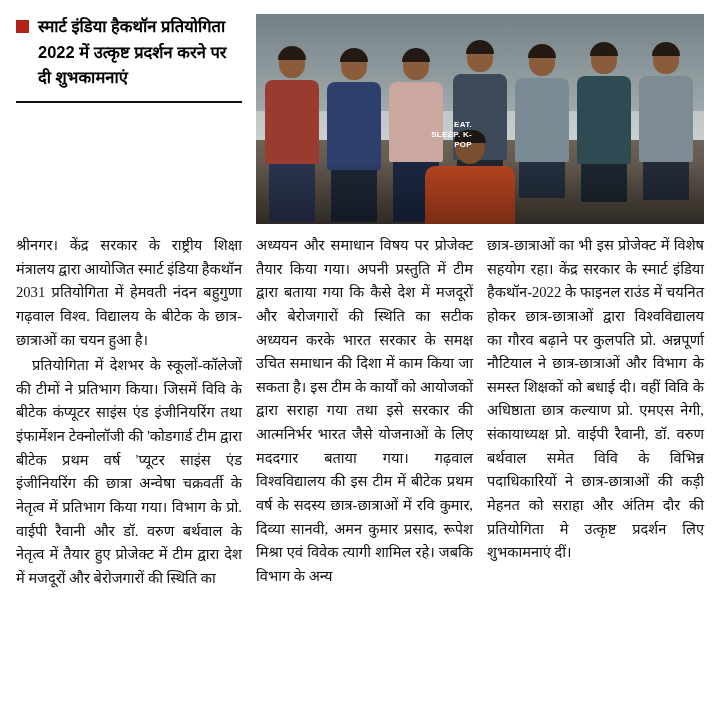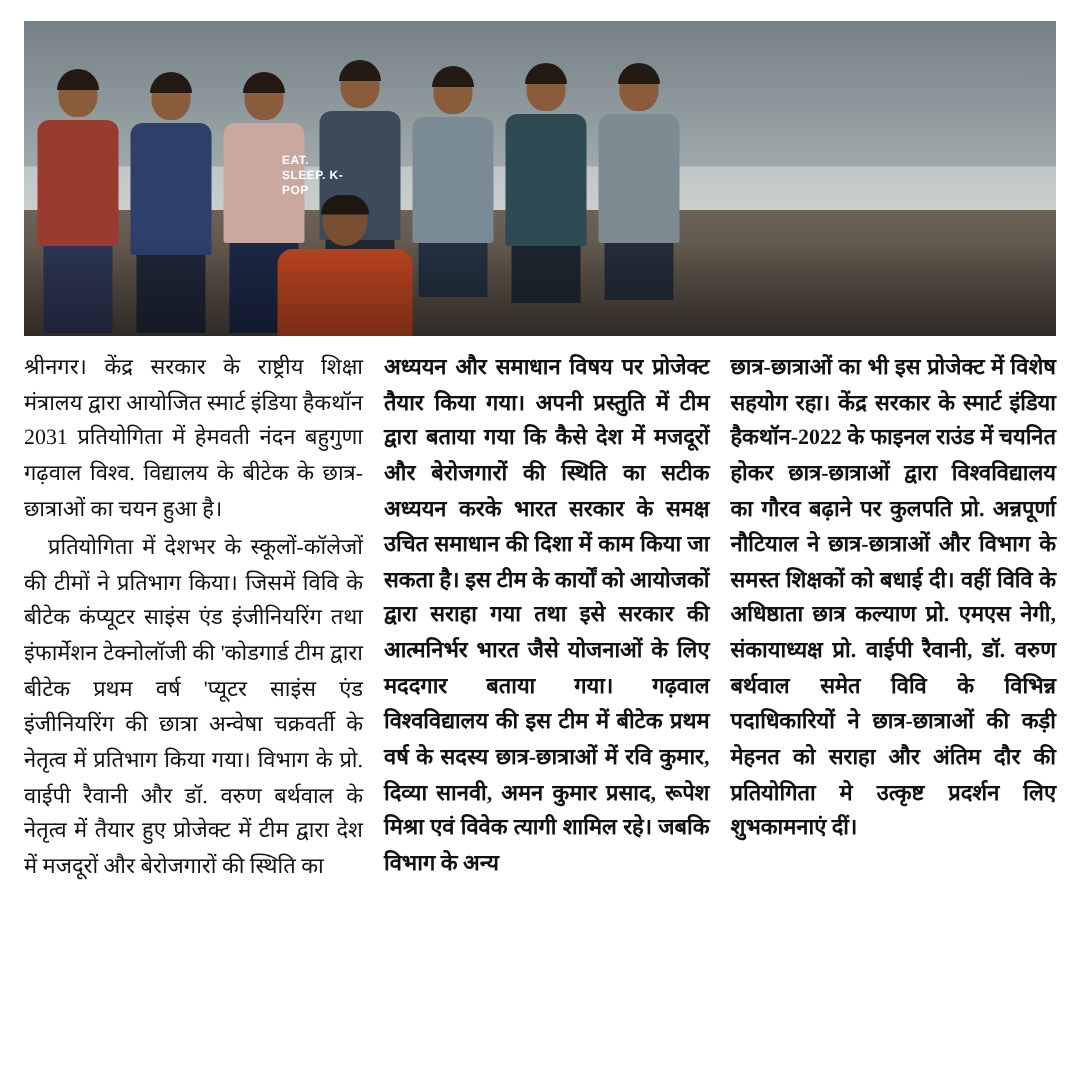--- a/index.html
+++ b/index.html
@@ -139,62 +139,68 @@
     width: 32px; height: 13px; border-radius: 16px 16px 0 0; background: #1d1611;
   }
   .seated .body {
     width: 90px; height: 58px; background: #b9441f; border-radius: 10px 10px 0 0; margin: 0 auto;
   }
   .ph-shadow {
     position: absolute; left: 0; right: 0; bottom: 0; height: 30%;
     background: linear-gradient(rgba(0,0,0,0), rgba(0,0,0,.35));
   }
   .tee-text {
-    position: absolute; left: 172px; bottom: 92px;
-    width: 44px; text-align: left;
+    position: absolute; left: 172px; bottom: 74px;
+    width: 44px; text-align: right;
     font-family: "Liberation Sans", sans-serif;
     font-weight: bold; font-size: 8px; line-height: 1.25; color: #fff;
     letter-spacing: .3px;
   }
   
   .columns {
     display: flex;
     gap: 14px;
     margin-top: 10px;
   }
   .col {
     width: 226px;
     flex: 0 0 226px;
     font-size: 14.6px;
     line-height: 1.62;
     text-align: justify;
     text-justify: inter-word;
     color: #111;
   }
-  .col.col2, .col.col3 { flex: 1 1 0; width: auto; font-weight: bold; }
+  .col.col2, .col.col3 { flex: 1 1 0; width: auto; }
   .byline {
     font-family: "Liberation Sans", sans-serif;
     font-weight: bold;
     font-size: 15px;
     text-align: center;
     margin-bottom: 2px;
   }
   .col p { margin: 0 0 0 0; text-indent: 16px; }
   .col p.first { text-indent: 0; }
   .col p + p { margin-top: 2px; font-family: Liberation Serif, serif; }
   .col1-top { margin-top: 2px; }
 </style>
 </head>
 <body>
 
 <div class="page">
 
 
   <div class="top-section">
 
+    <div class="kicker-col">
+      <div class="kicker">
+        <span class="kicker-bullet"></span>
+        <span>स्मार्ट इंडिया हैकथॉन प्रतियोगिता 2022 में उत्कृष्ट प्रदर्शन करने पर दी शुभकामनाएं</span>
+      </div>
+    </div>
 
     <div class="photo">
       <div class="ph-sky"></div>
       <div class="ph-wall"></div>
       <div class="ph-ground"></div>
 
       <div class="person p1">
         <div class="head">
             <div class="hair"></div>
           </div>

